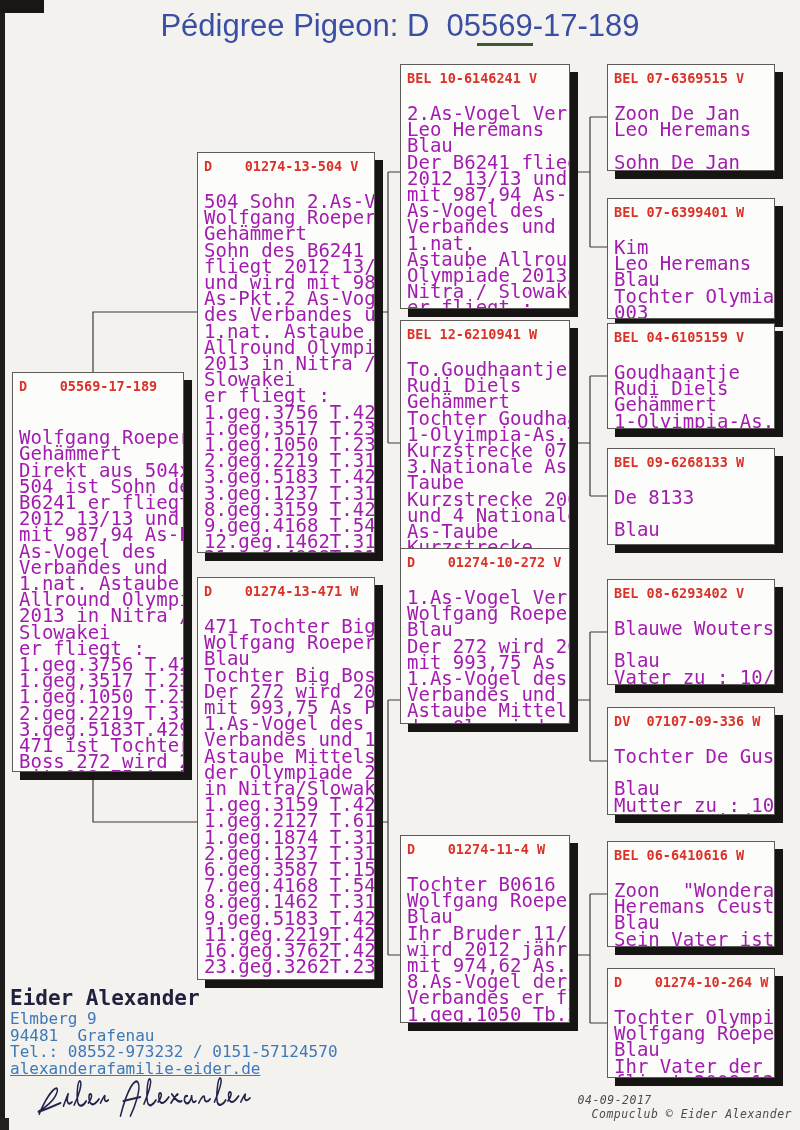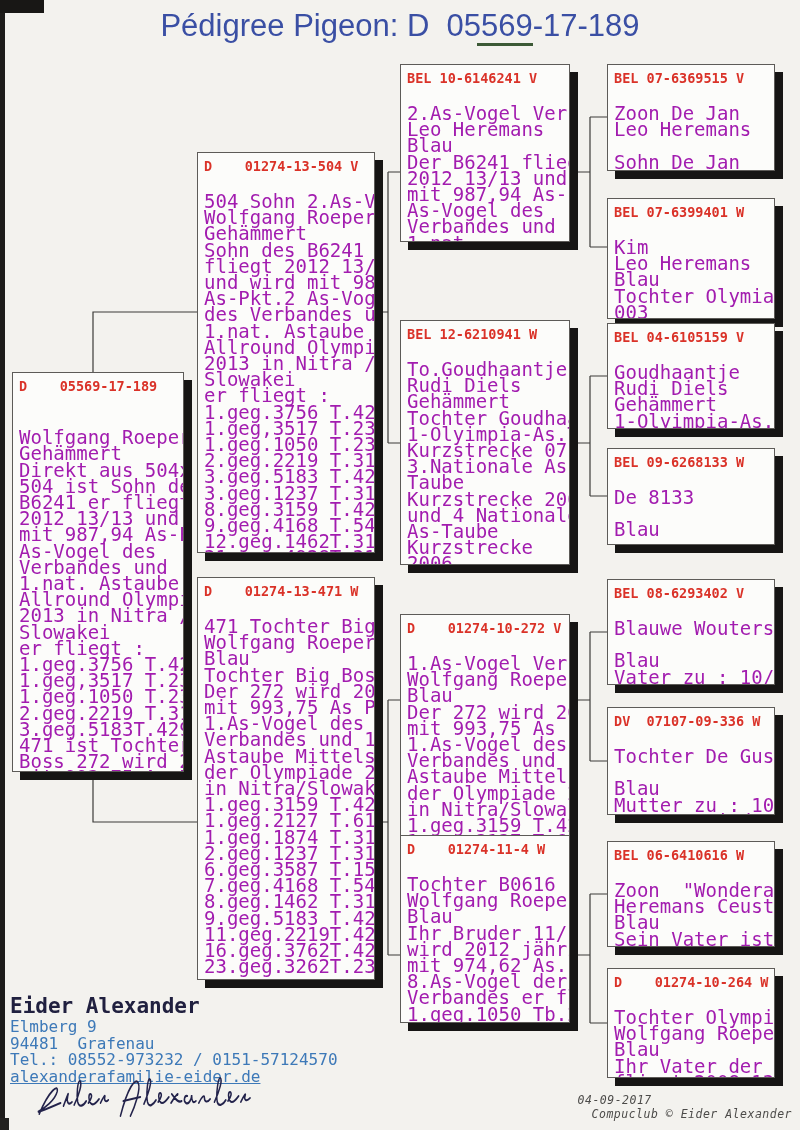--- a/index.html
+++ b/index.html
@@ -46,21 +46,21 @@
     line-height:16.2px;
     white-space:pre;
     margin-top:17px;
   }
 
   svg.connectors{position:absolute;left:0;top:0;}
   svg.signature{position:absolute;left:30px;top:1068px;}
 
   .owner{position:absolute;left:10px;top:985px;}
   .owner-name{
-    font-size:21px;font-weight:bold;color:#20203f;line-height:26px;white-space:pre;margin-top:8px;
+    font-size:21px;font-weight:bold;color:#20203f;line-height:26px;white-space:pre;
   }
   .owner-line{
     font-size:16px;color:#3d79b8;line-height:16.5px;white-space:pre;
   }
   .owner-email{text-decoration:underline;}
 
   .print-footer{
     position:absolute;right:8px;top:1079px;
     font-size:11.5px;font-style:italic;color:#4c4b49;letter-spacing:0.5px;white-space:pre;
   }
@@ -163,21 +163,21 @@
 2.geg.1237 T.313km
 6.geg.3587 T.154km
 7.geg.4168 T.544km
 8.geg.1462 T.313km
 9.geg.5183 T.429km
 11.geg.2219T.429km
 16.geg.3762T.429km
 23.geg.3262T.233km</div>
   </div>
 
-  <div class="box" style="left:400px;top:64px;width:170px;height:178px">
+  <div class="box" style="left:400px;top:64px;width:170px;height:245px">
     <div class="ring">BEL 10-6146241 V</div>
     <div class="notes">2.As-Vogel Verband
 Leo Heremans
 Blau
 Der B6241 fliegt
 2012 13/13 und wird
 mit 987,94 As-Pkt.2
 As-Vogel des
 Verbandes und
 1.nat.
@@ -195,21 +195,21 @@
 1-Olyimpia-As.Taube
 Kurzstrecke 07 KBDB
 3.Nationale As-
 Taube
 Kurzstrecke 2005
 und 4 Nationale
 As-Taube
 Kurzstrecke
 2006</div>
   </div>
-  <div class="box" style="left:400px;top:614px;width:170px;height:230px">
+  <div class="box" style="left:400px;top:548px;width:170px;height:176px">
     <div class="ring">D    01274-10-272 V</div>
     <div class="notes">1.As-Vogel Verband
 Wolfgang Roeper
 Blau
 Der 272 wird 2012
 mit 993,75 As Pkt.
 1.As-Vogel des
 Verbandes und 1.nat
 Astaube Mittelstr.
 der Olympiade 2013

